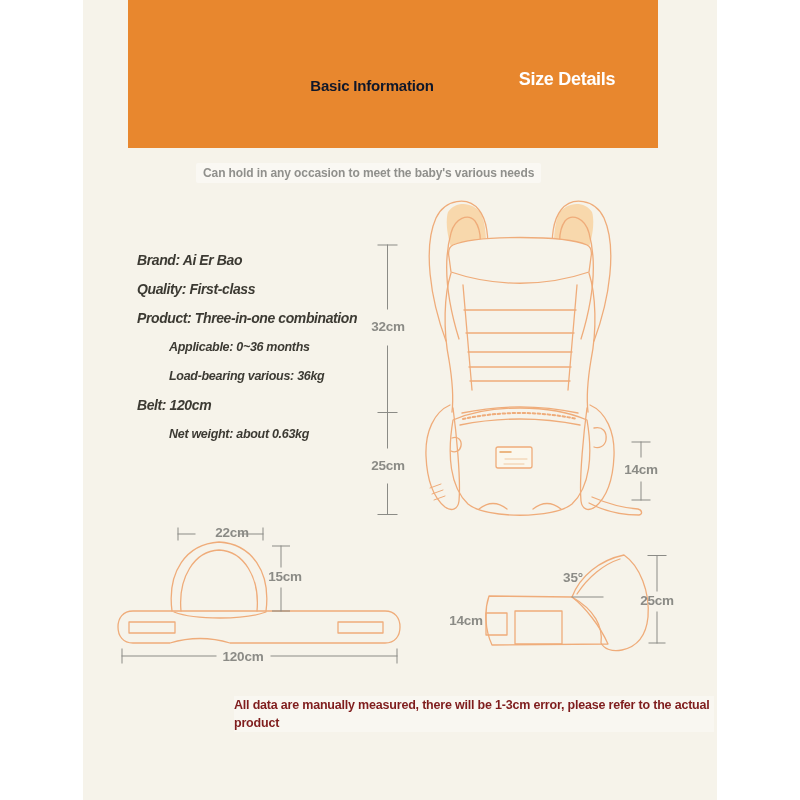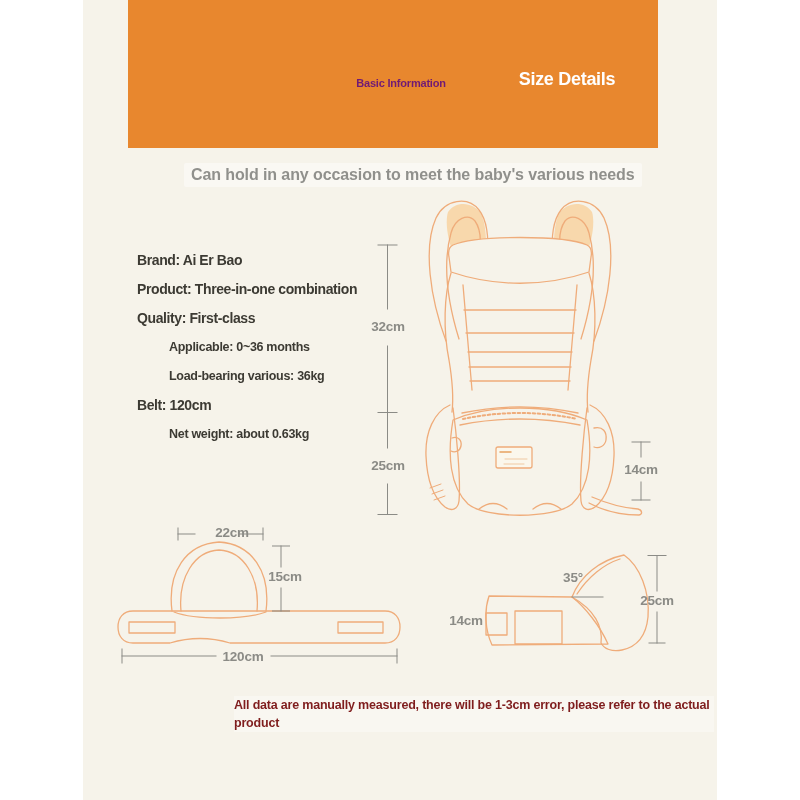--- a/index.html
+++ b/index.html
@@ -1,28 +1,28 @@
 <!DOCTYPE html>
 <html><head>
 <meta charset="utf-8">
 <style>
   html,body{margin:0;padding:0;}
   body{width:800px;height:800px;background:#ffffff;font-family:"Liberation Sans",sans-serif;}
   .stage{position:relative;width:800px;height:800px;background:#ffffff;overflow:hidden;}
   .content-bg{position:absolute;left:83px;top:0;width:634px;height:800px;background:#f6f3ea;}
   .header-band{position:absolute;left:128px;top:0;width:530px;height:148px;background:#e8872e;}
-  .tab-basic{position:absolute;left:173px;top:77px;width:200px;text-align:center;
-    color:#701a75;font-weight:bold;font-size:11px;letter-spacing:-0.2px;}
+  .tab-basic{position:absolute;left:144px;top:77px;width:200px;text-align:center;
+    color:#0f172a;font-weight:bold;font-size:15px;letter-spacing:-0.2px;}
   .tab-size{position:absolute;left:339px;top:69px;width:200px;text-align:center;
     color:#ffffff;font-weight:bold;font-size:18px;letter-spacing:-0.3px;}
-  .subtitle{position:absolute;left:184px;top:163px;font-size:16px;font-weight:bold;
+  .subtitle{position:absolute;left:196px;top:163px;font-size:12px;font-weight:bold;
     color:#90908c;letter-spacing:-0.1px;background:rgba(255,255,255,0.45);
     padding:3px 7px;border-radius:2px;}
   .info-block{position:absolute;left:137px;top:245px;}
-  .info-line{height:29px;display:flex;align-items:center;color:#3c3a33;font-weight:bold;white-space:nowrap;}
+  .info-line{height:29px;display:flex;align-items:center;color:#3c3a33;font-weight:bold;white-space:nowrap;font-style:italic;}
   .info-line.lg{font-size:14px;letter-spacing:-0.4px;}
   .info-line.sm{font-size:12.5px;letter-spacing:-0.3px;margin-left:32px;}
   .dim-label{position:absolute;width:56px;text-align:center;font-size:13.5px;
     color:#8b8b86;letter-spacing:-0.2px;white-space:nowrap;font-weight:bold;}
   .dim-32{left:360px;top:319px;}
   .dim-25-left{left:360px;top:458px;}
   .dim-14-right{left:613px;top:462px;}
   .dim-22{left:204px;top:525px;}
   .dim-15{left:257px;top:569px;}
   .dim-120{left:215px;top:649px;}
@@ -43,22 +43,22 @@
 
   <div class="header-band">
     <div class="tab-basic">Basic Information</div>
     <div class="tab-size">Size Details</div>
   </div>
 
   <div class="subtitle">Can hold in any occasion to meet the baby's various needs</div>
 
   <div class="info-block">
     <div class="info-line lg">Brand: Ai Er Bao</div>
+    <div class="info-line lg">Quality: First-class</div>
     <div class="info-line lg">Product: Three-in-one combination</div>
-    <div class="info-line lg">Quality: First-class</div>
     <div class="info-line sm">Applicable: 0~36 months</div>
     <div class="info-line sm">Load-bearing various: 36kg</div>
     <div class="info-line lg">Belt: 120cm</div>
     <div class="info-line sm">Net weight: about 0.63kg</div>
   </div>
 
   <svg class="drawings" viewBox="0 0 800 800">
 
     <g fill="none" stroke="#efac7a" stroke-width="1.3" stroke-linecap="round" stroke-linejoin="round">
 

